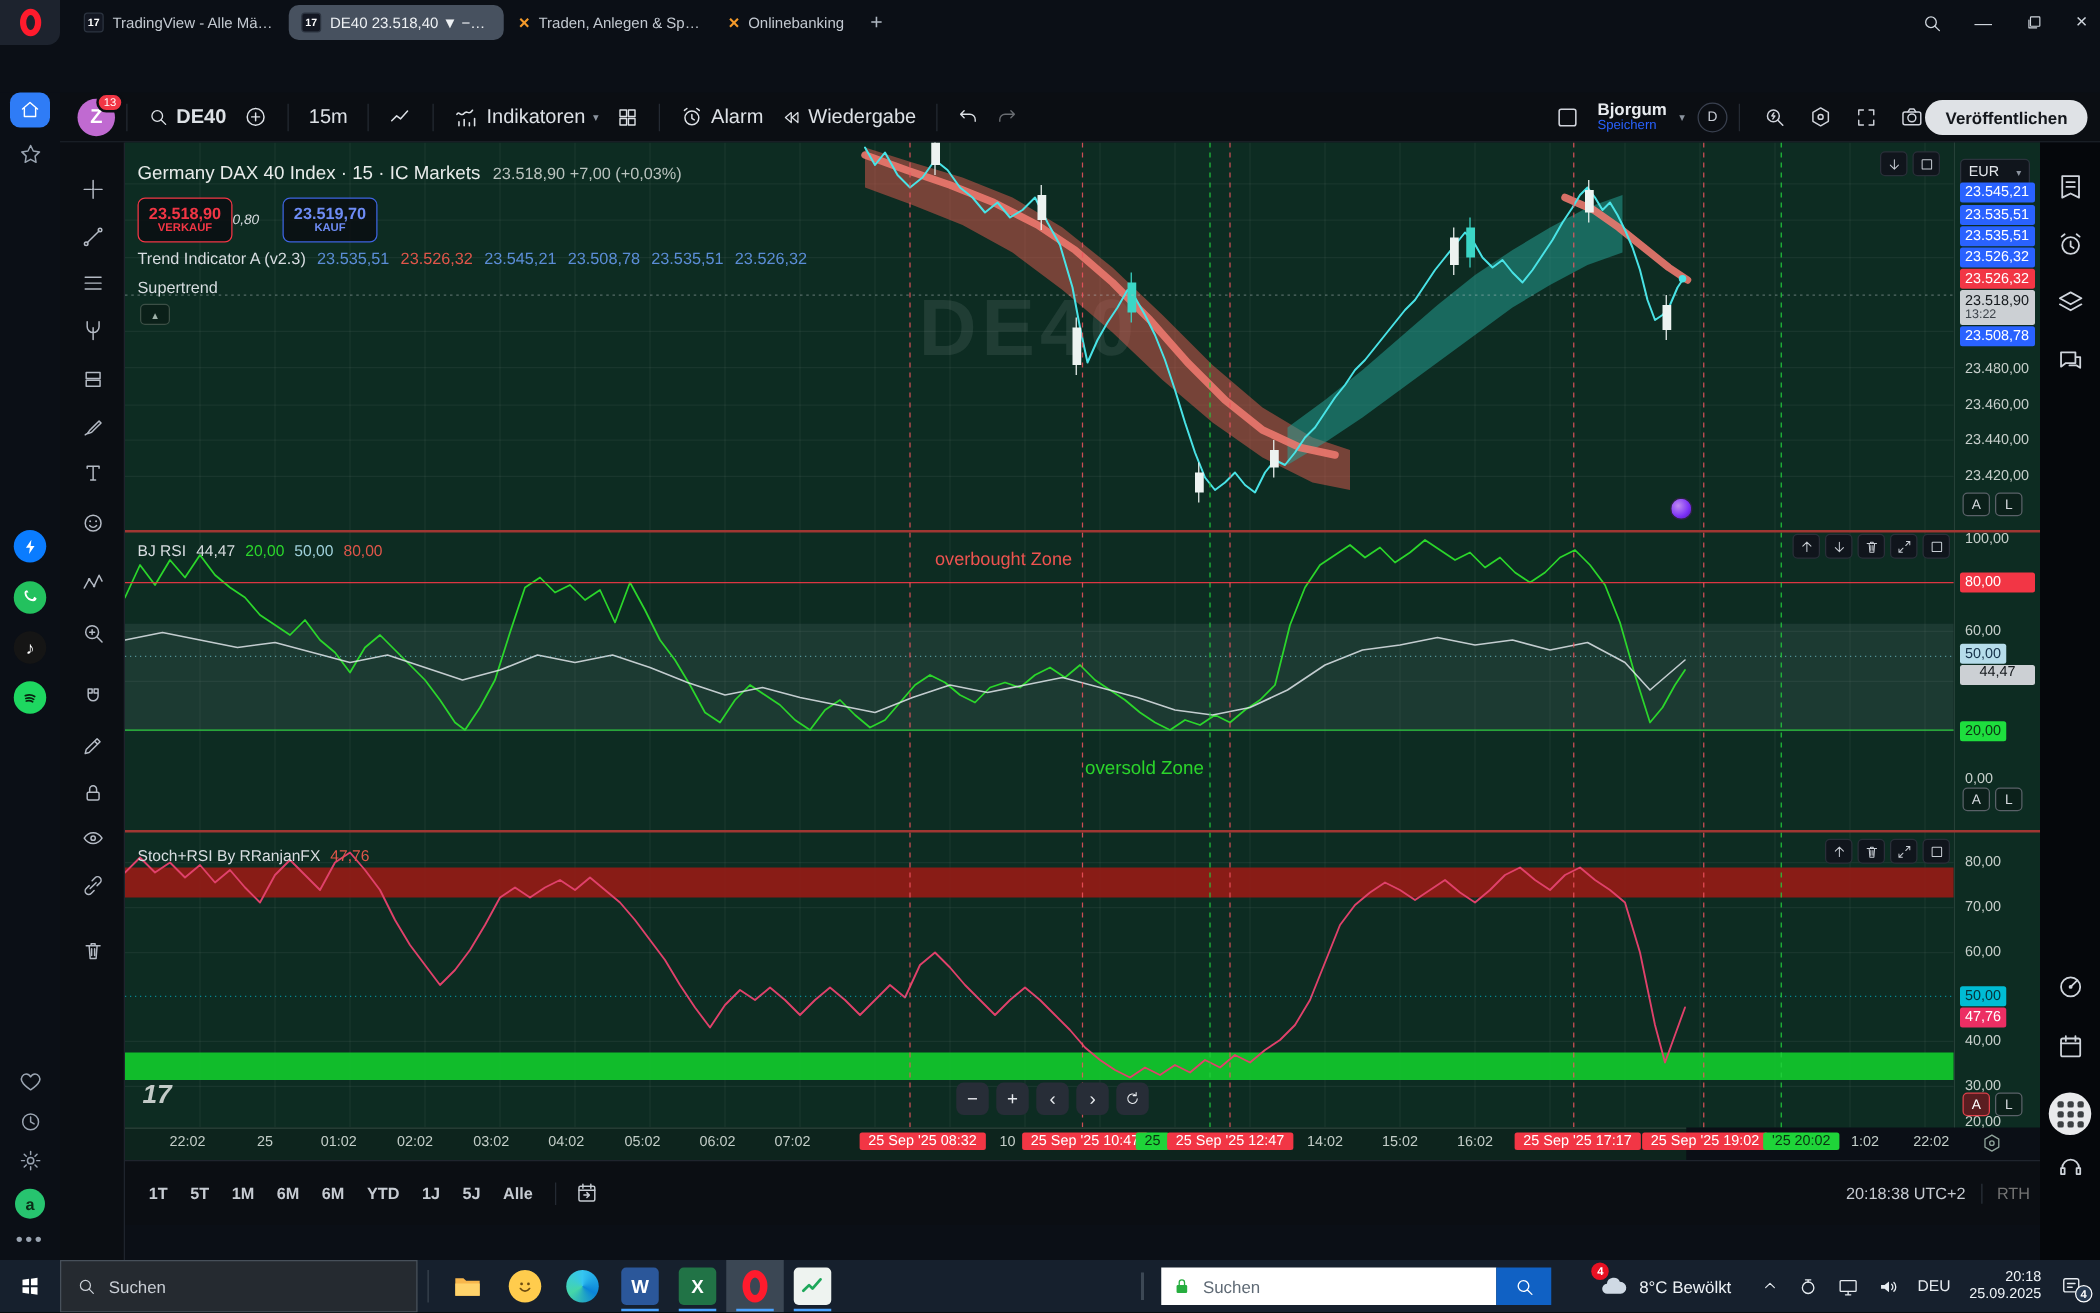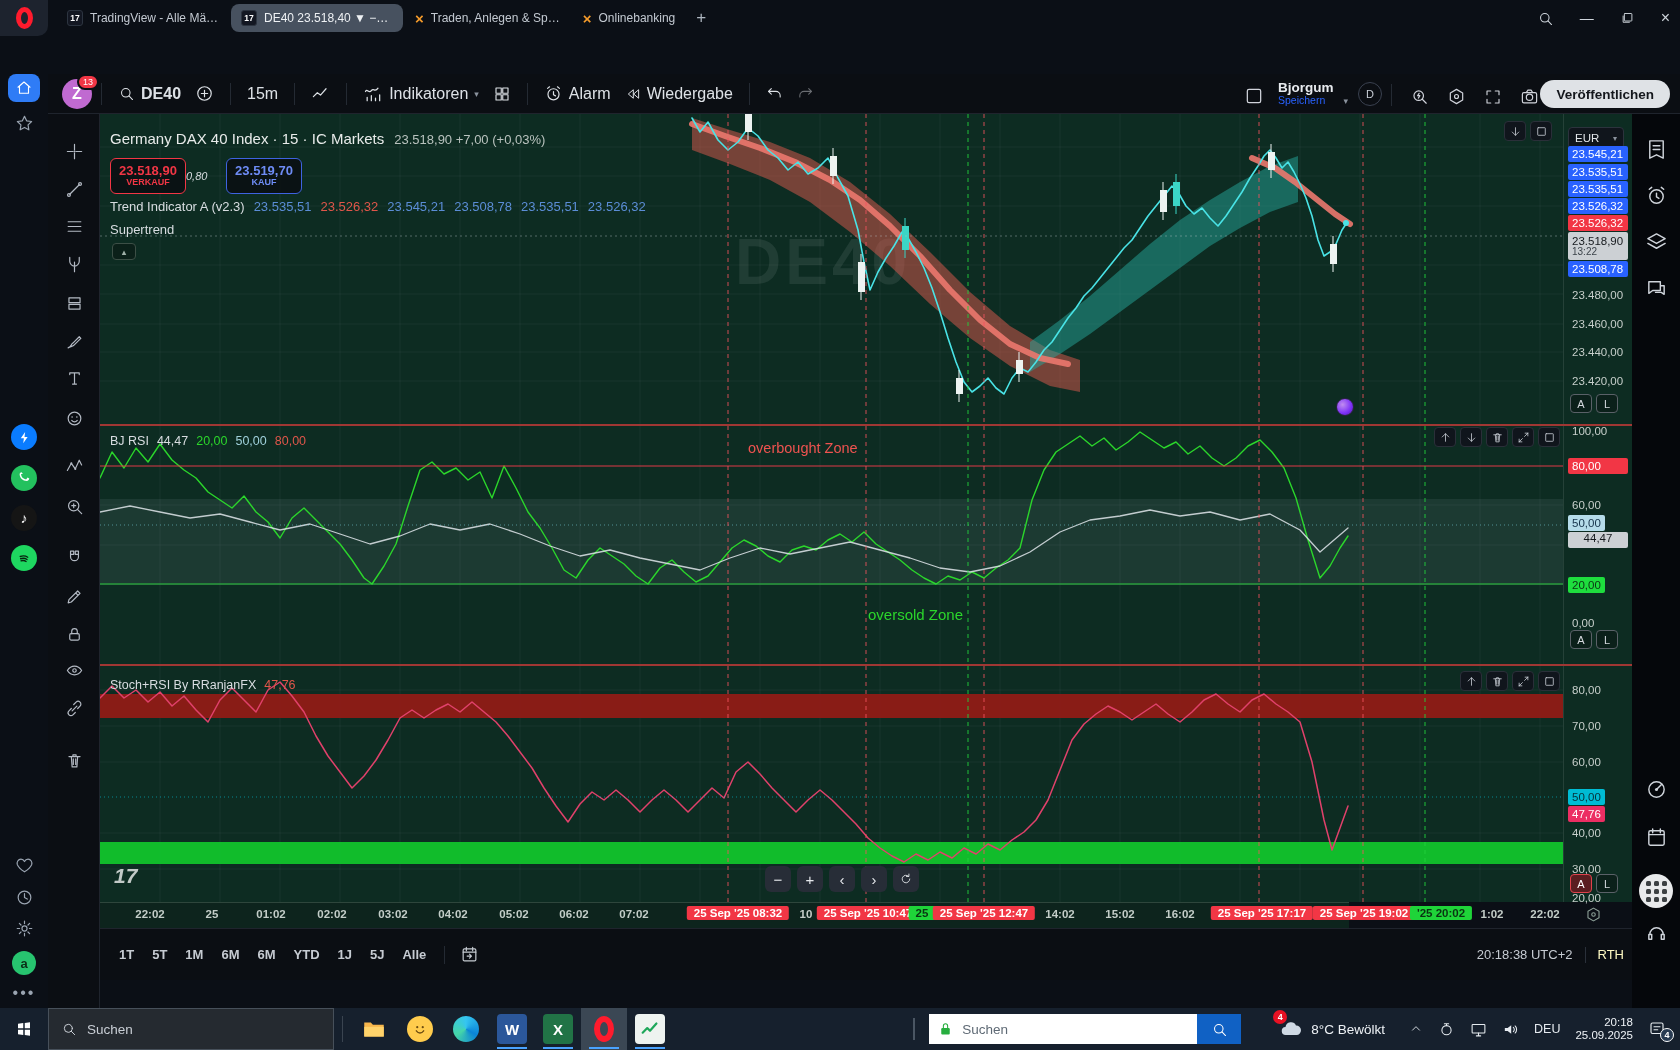--- a/index.html
+++ b/index.html
@@ -98,21 +98,21 @@
   .pbtn{position:absolute;width:22px;height:20px;background:#10151c;border:1px solid #2a2f39;border-radius:4px;color:#c8cdd4;
         display:flex;align-items:center;justify-content:center;font-size:12px;}
   .statusbubble{left:1336px;top:398px;width:18px;height:18px;border-radius:50%;
         background:radial-gradient(circle at 35% 35%, #c08cf0, #7b2ff7 60%, #4a1d96);border:1px solid #2b2440;}
   
   .panctl{left:765px;top:866px;display:flex;gap:6px;align-items:center;}
   .panctl .b{width:26px;height:26px;border-radius:6px;background:#272d37;color:#e6e9ed;font-size:15px;
              display:flex;align-items:center;justify-content:center;}
   .tvmark{left:114px;top:864px;color:rgba(255,255,255,0.75);font-weight:bold;font-size:21px;font-style:italic;}
   
-  .timeaxis{left:100px;top:902px;width:1249px;height:26px;background:#0d241d;border-top:1px solid #2e463c;font-weight:bold;}
+  .timeaxis{left:100px;top:902px;width:1249px;height:26px;background:#0d241d;border-top:1px solid #2e463c;}
   .tlab{position:absolute;top:5px;transform:translateX(-50%);font-size:11.5px;color:#c3cdc8;white-space:nowrap;}
   .tlab.red{background:#f23645;color:#fff;padding:1px 7px;border-radius:2px;top:3px;}
   .tlab.green{background:#1fd439;color:#0a3312;padding:1px 7px;border-radius:2px;top:3px;}
   .axgear{position:absolute;left:1585px;top:906px;color:#8fa39a;}
   
   .rangebar{left:100px;top:928px;width:1580px;height:52px;background:#0b0e13;border-top:1px solid #1f242d;
             display:flex;align-items:center;font-size:13px;color:#c6cbd2;}
   .rangebar .rb{padding:5px 9px;border-radius:5px;font-weight:bold;}
   .pinebar{left:100px;top:980px;width:1580px;height:28px;background:#0b0e13;border-top:1px solid #1f242d;
            display:flex;align-items:center;font-size:13px;color:#e2e6ea;font-weight:bold;}
@@ -426,21 +426,21 @@
         </svg>
       </div>
     <div class="tbtn" id="ico-redo" style="opacity:.45;">
         <svg viewBox="0 0 24 24" width="17" height="17">
           <g fill="none" stroke="currentColor" stroke-width="1.5" stroke-linecap="round" stroke-linejoin="round">
             <path d="M16.5 5l4 4-4 4M20.5 9H10a6 6 0 0 0-6 6v2"></path>
           </g>
         </svg>
       </div>
 
-    <div style="margin-left:auto;display:flex;align-items:flex-end;margin-right:132px;">
+    <div style="margin-left:auto;display:flex;align-items:center;margin-right:132px;">
       <span id="ico-layoutbox">
           <svg viewBox="0 0 24 24" width="20" height="20">
             <g fill="none" stroke="currentColor" stroke-width="1.5" stroke-linecap="round" stroke-linejoin="round">
               <rect x="4" y="4" width="16" height="16" rx="2"></rect>
             </g>
           </svg>
         </span>
       <div class="savebox" style="margin-left:14px;">
         <span class="nm">Bjorgum</span>
         <span class="sv">Speichern</span>
@@ -908,21 +908,21 @@
         <svg viewBox="0 0 24 24" width="19" height="19">
           <g fill="none" stroke="currentColor" stroke-width="1.5" stroke-linecap="round" stroke-linejoin="round">
             <rect x="4" y="5" width="16" height="15" rx="1.5"></rect>
             <path d="M4 9h16M8 3v4M16 3v4M9 14h5M12 11.5L14.5 14 12 16.5"></path>
           </g>
         </svg>
       </span>
     <div class="clockarea">
       <span>20:18:38 UTC+2</span>
       <span style="width:1px;height:16px;background:#2a303a;display:inline-block;"></span>
-      <span style="color:#fef9c3;">RTH</span>
+      <span style="color:#737373;">RTH</span>
     </div>
   </div>
 
 
   <div class="abs tvrail" id="tvrail">
       <div class="railic" style="top: 24px;">
         <svg viewBox="0 0 24 24" width="23" height="23">
           <g fill="none" stroke="currentColor" stroke-width="1.5" stroke-linecap="round" stroke-linejoin="round">
             <path d="M5 3h14v18l-7-3.5L5 21zM8.5 8h7M8.5 12h7"></path>
           </g>

